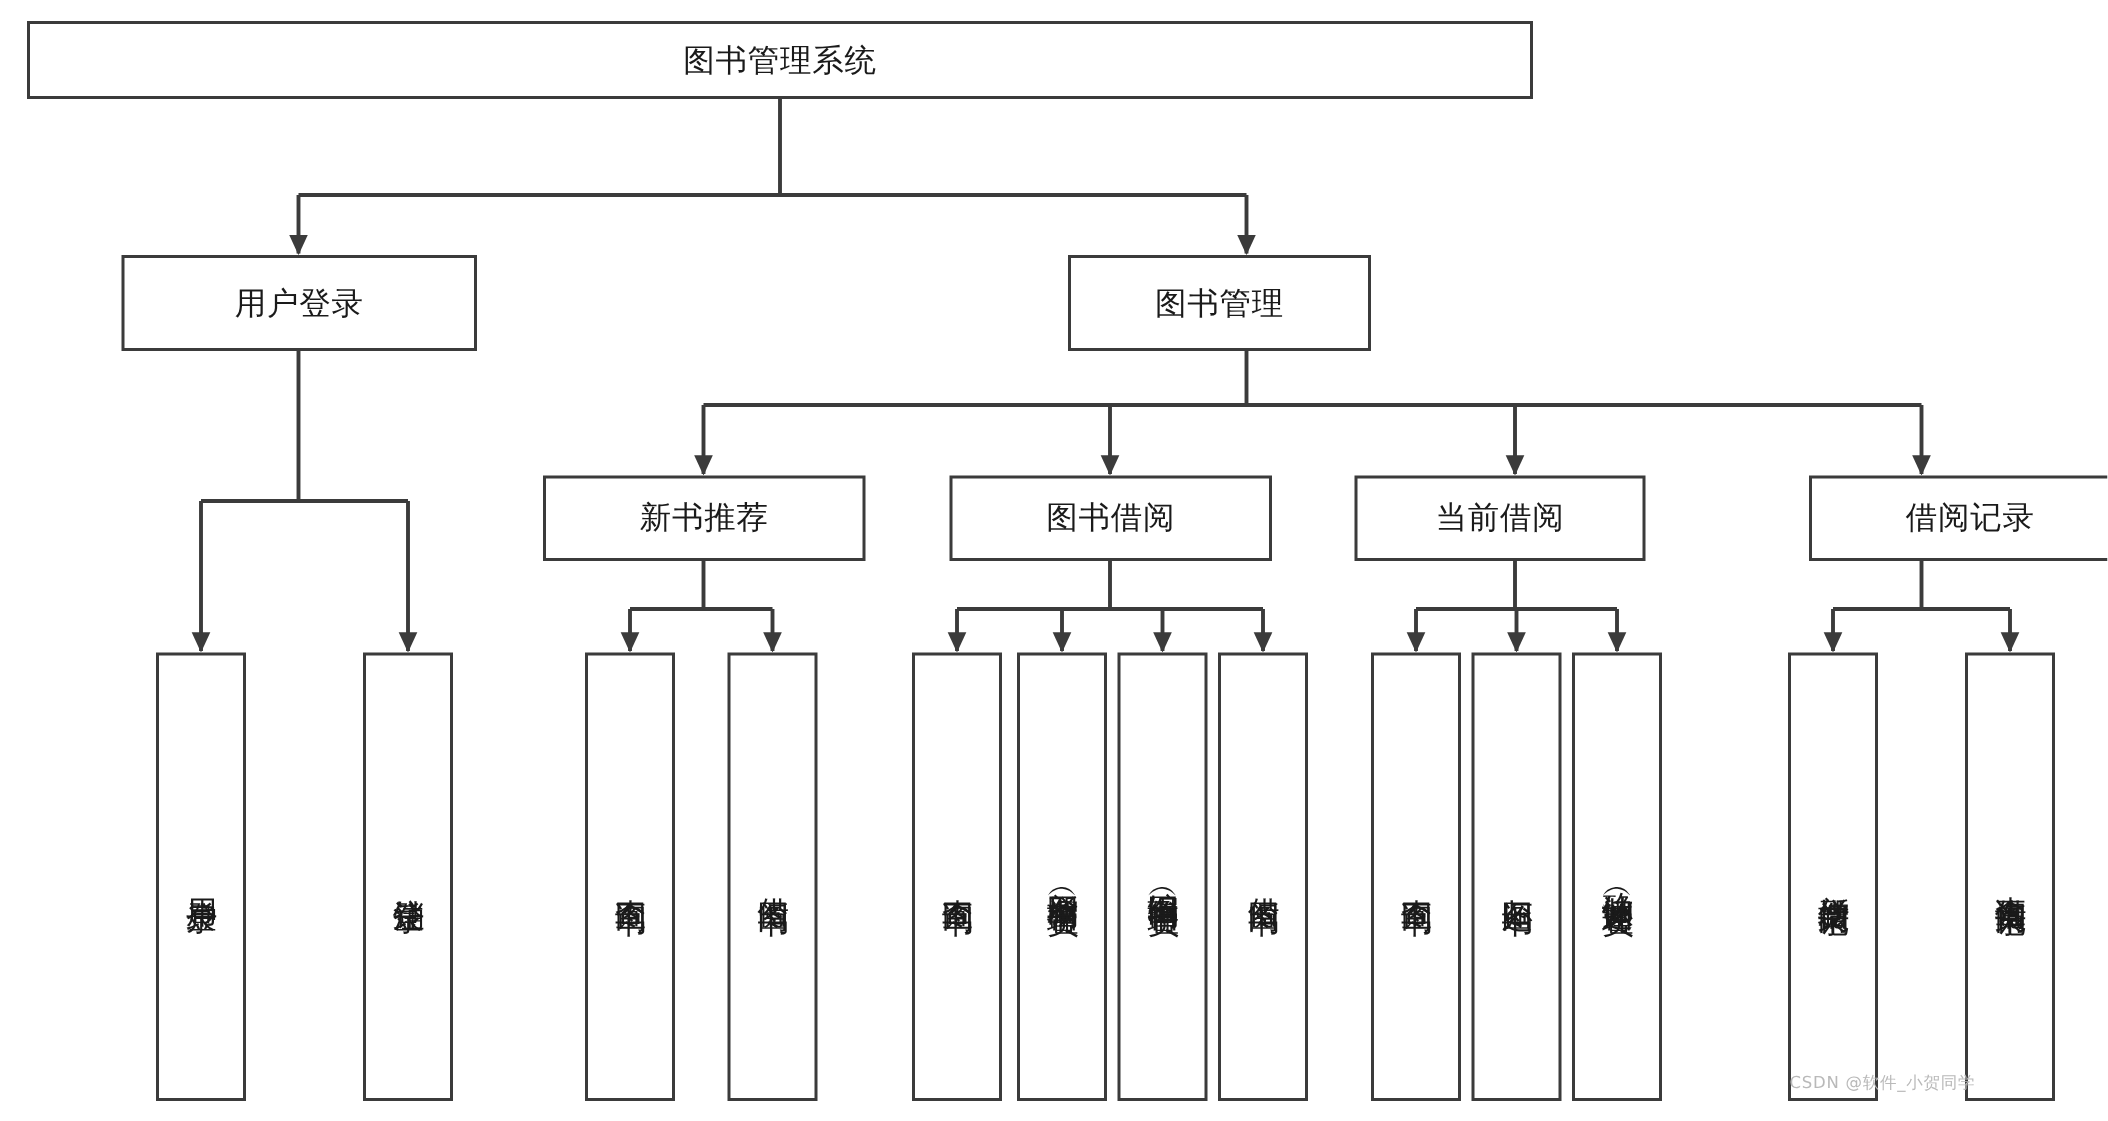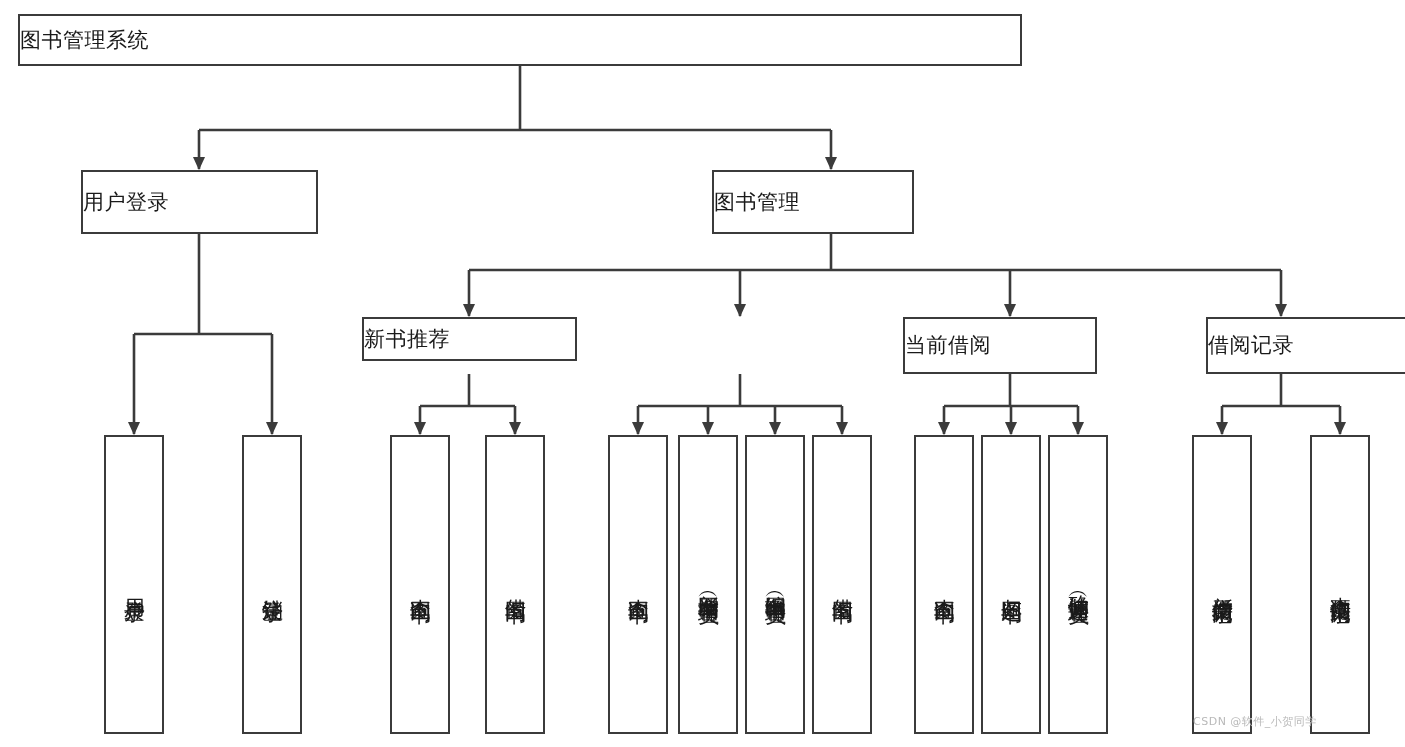--- a/index.html
+++ b/index.html
@@ -26,20 +26,21 @@
     height: 747px;
   }
   .node {
     position: absolute;
     box-sizing: border-box;
     border: 2px solid #3b3b3b;
     background: #ffffff;
     color: #1a1a1a;
     display: flex;
     align-items: center;
+    justify-content: center;
     z-index: 2;
   }
   .node-label {
     font-size: 21px;
     line-height: 1.15;
     letter-spacing: 0.5px;
     white-space: nowrap;
     color: #1a1a1a;
   }
   .node.leaf {
@@ -128,24 +129,27 @@
   </div>
 
   <div class="node" style="left:81px; top:170px; width:237px; height:64px;">
     <span class="node-label">用户登录</span>
   </div>
 
   <div class="node" style="left:712px; top:170px; width:202px; height:64px;">
     <span class="node-label">图书管理</span>
   </div>
 
-  <div class="node" style="left:362px; top:317px; width:215px; height:44px;">
+  <div class="node" style="left:362px; top:317px; width:215px; height:57px;">
     <span class="node-label">新书推荐</span>
   </div>
 
+  <div class="node" style="left:633px; top:317px; width:215px; height:57px;">
+    <span class="node-label">图书借阅</span>
+  </div>
 
   <div class="node" style="left:903px; top:317px; width:194px; height:57px;">
     <span class="node-label">当前借阅</span>
   </div>
 
   <div class="node" style="left:1173px; top:317px; width:215px; height:57px;margin-left:33px;">
     <span class="node-label">借阅记录</span>
   </div>
 
   <div class="node leaf" style="left:104px; top:435px; width:60px; height:299px;">

